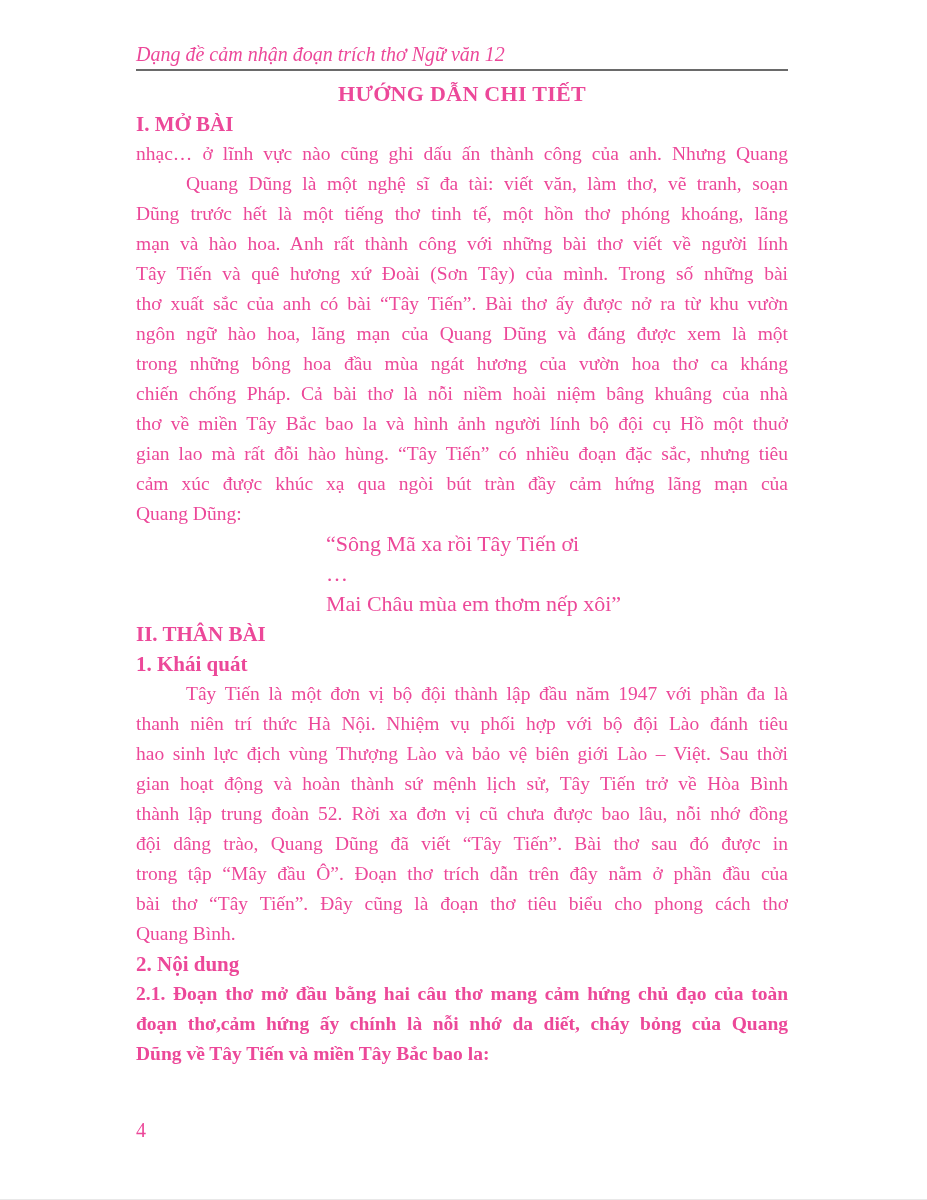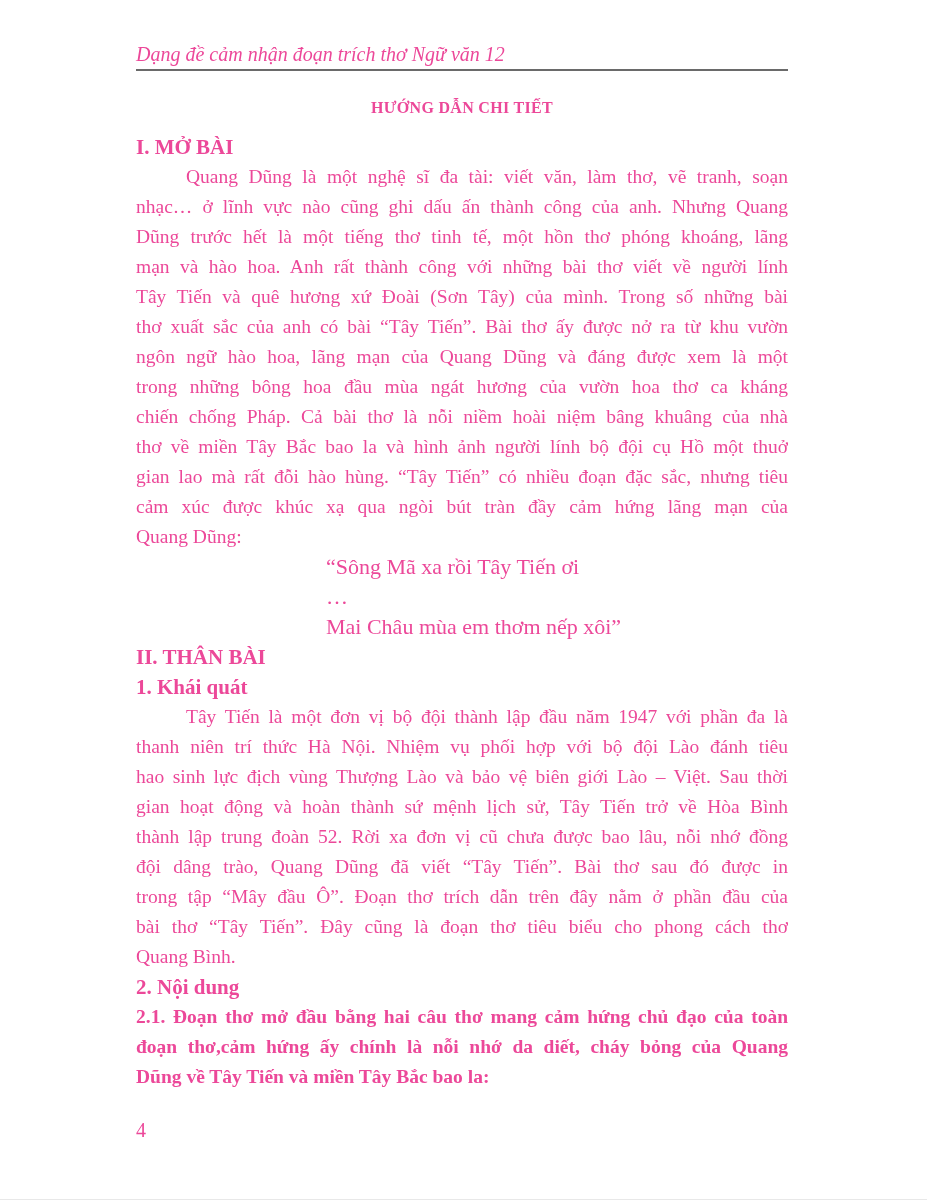--- a/index.html
+++ b/index.html
@@ -22,35 +22,35 @@
     margin-top: 42px;
     font-style: italic;
     font-size: 20px;
     line-height: 24px;
   }
   .header-rule {
     margin-top: 3px;
     border-bottom: 2px solid #6a6a6a;
   }
   .doc-title {
-    margin-top: 22px;
+    margin-top: 8px;
     text-align: center;
     font-weight: bold;
-    font-size: 16px;
+    font-size: 22px;
     line-height: 30px;
     letter-spacing: 0.3px;
   }
   .heading {
     font-weight: bold;
     font-size: 21px;
     line-height: 30px;
     height: 30px;
     overflow: hidden;
   }
-  .heading.first { margin-top: 9px; }
+  .heading.first { }
   .line {
     font-size: 19.5px;
     line-height: 30px;
     height: 30px;
     overflow: hidden;
   }
   .jl {
     text-align: justify;
     text-align-last: justify;
   }
@@ -78,22 +78,22 @@
     <div class="running-header">
       <span>Dạng đề cảm nhận đoạn trích thơ Ngữ văn 12</span>
     </div>
     <div class="header-rule"></div>
 
     <div class="doc-title">HƯỚNG DẪN CHI TIẾT</div>
 
     <div class="heading first">I. MỞ BÀI</div>
 
     <div class="para">
+      <div class="line jl">nhạc… ở lĩnh vực nào cũng ghi dấu ấn thành công của anh. Nhưng Quang</div>
       <div class="line jl ind">Quang Dũng là một nghệ sĩ đa tài: viết văn, làm thơ, vẽ tranh, soạn</div>
-      <div class="line jl">nhạc… ở lĩnh vực nào cũng ghi dấu ấn thành công của anh. Nhưng Quang</div>
       <div class="line jl">Dũng trước hết là một tiếng thơ tinh tế, một hồn thơ phóng khoáng, lãng</div>
       <div class="line jl">mạn và hào hoa. Anh rất thành công với những bài thơ viết về người lính</div>
       <div class="line jl">Tây Tiến và quê hương xứ Đoài (Sơn Tây) của mình. Trong số những bài</div>
       <div class="line jl">thơ xuất sắc của anh có bài “Tây Tiến”. Bài thơ ấy được nở ra từ khu vườn</div>
       <div class="line jl">ngôn ngữ hào hoa, lãng mạn của Quang Dũng và đáng được xem là một</div>
       <div class="line jl">trong những bông hoa đầu mùa ngát hương của vườn hoa thơ ca kháng</div>
       <div class="line jl">chiến chống Pháp. Cả bài thơ là nỗi niềm hoài niệm bâng khuâng của nhà</div>
       <div class="line jl">thơ về miền Tây Bắc bao la và hình ảnh người lính bộ đội cụ Hồ một thuở</div>
       <div class="line jl">gian lao mà rất đỗi hào hùng. “Tây Tiến” có nhiều đoạn đặc sắc, nhưng tiêu</div>
       <div class="line jl">cảm xúc được khúc xạ qua ngòi bút tràn đầy cảm hứng lãng mạn của</div>

